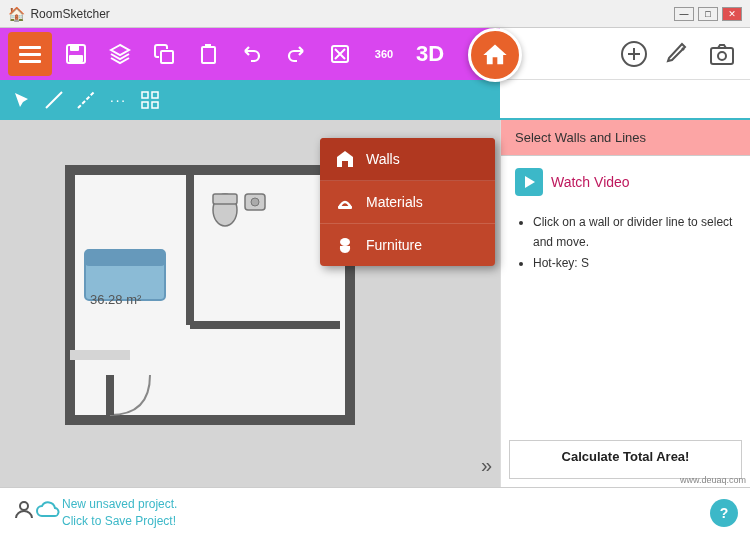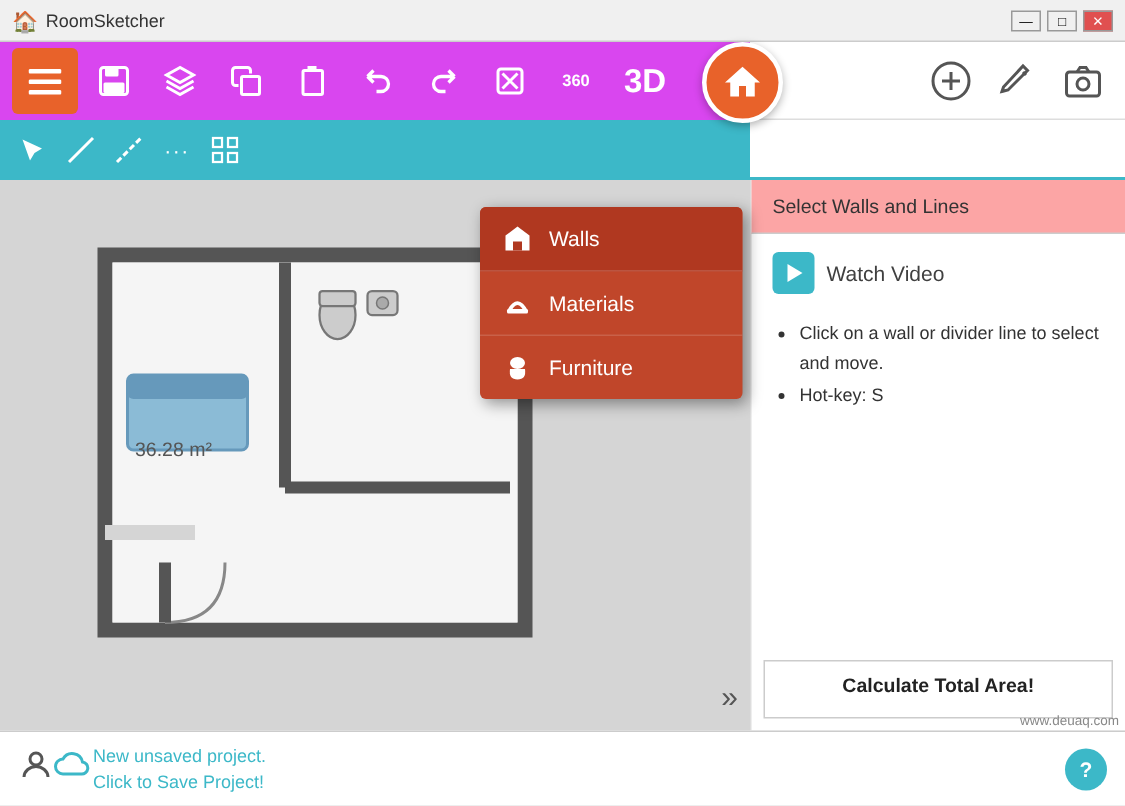--- a/index.html
+++ b/index.html
@@ -521,21 +521,21 @@
       <span>Select Walls and Lines</span>
     </div>
     <div id="panel-content">
 
       <div class="watch-video-btn">
         <div class="play-icon">
           <svg width="14" height="14" viewBox="0 0 14 14" fill="white">
             <polygon points="3,1 13,7 3,13"></polygon>
           </svg>
         </div>
-        <span style="color:#404040; font-size:14px;">Watch Video</span>
+        <span style="color:#be185d; font-size:14px;">Watch Video</span>
       </div>
 
       <ul class="panel-list">
         <li>Click on a wall or divider line to select and move.</li>
         <li>Hot-key: S</li>
       </ul>
 
     </div>
 
     <div id="panel-ad">

